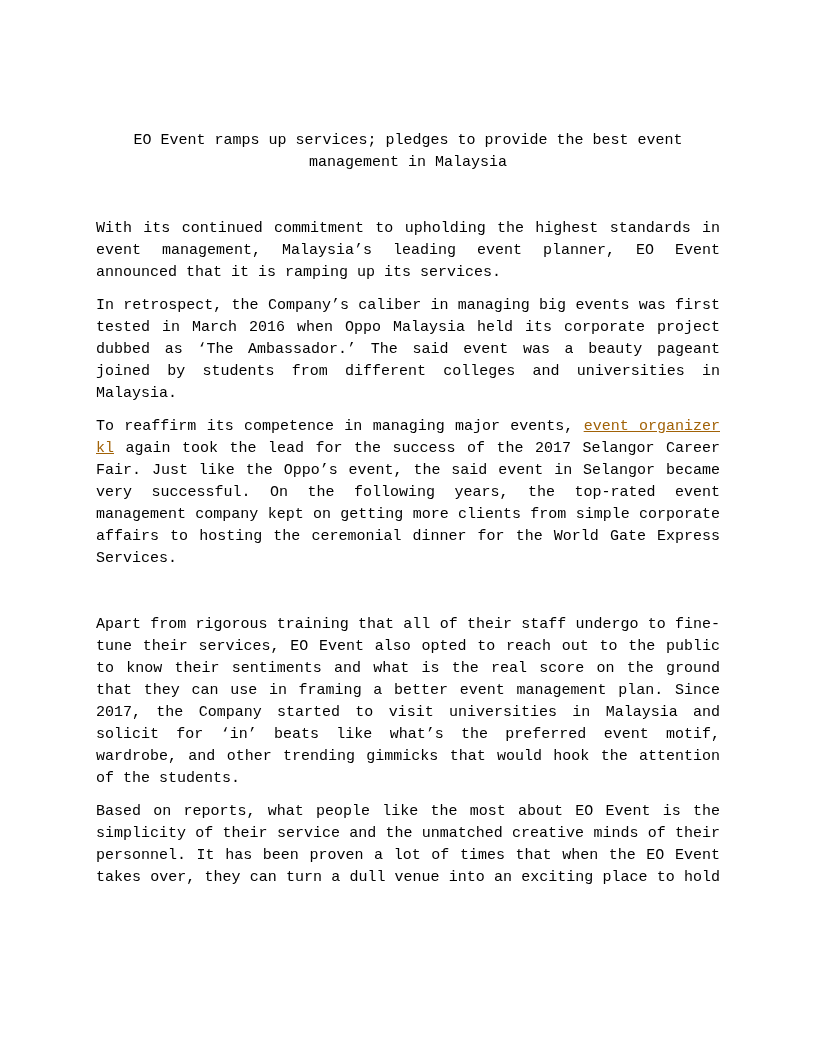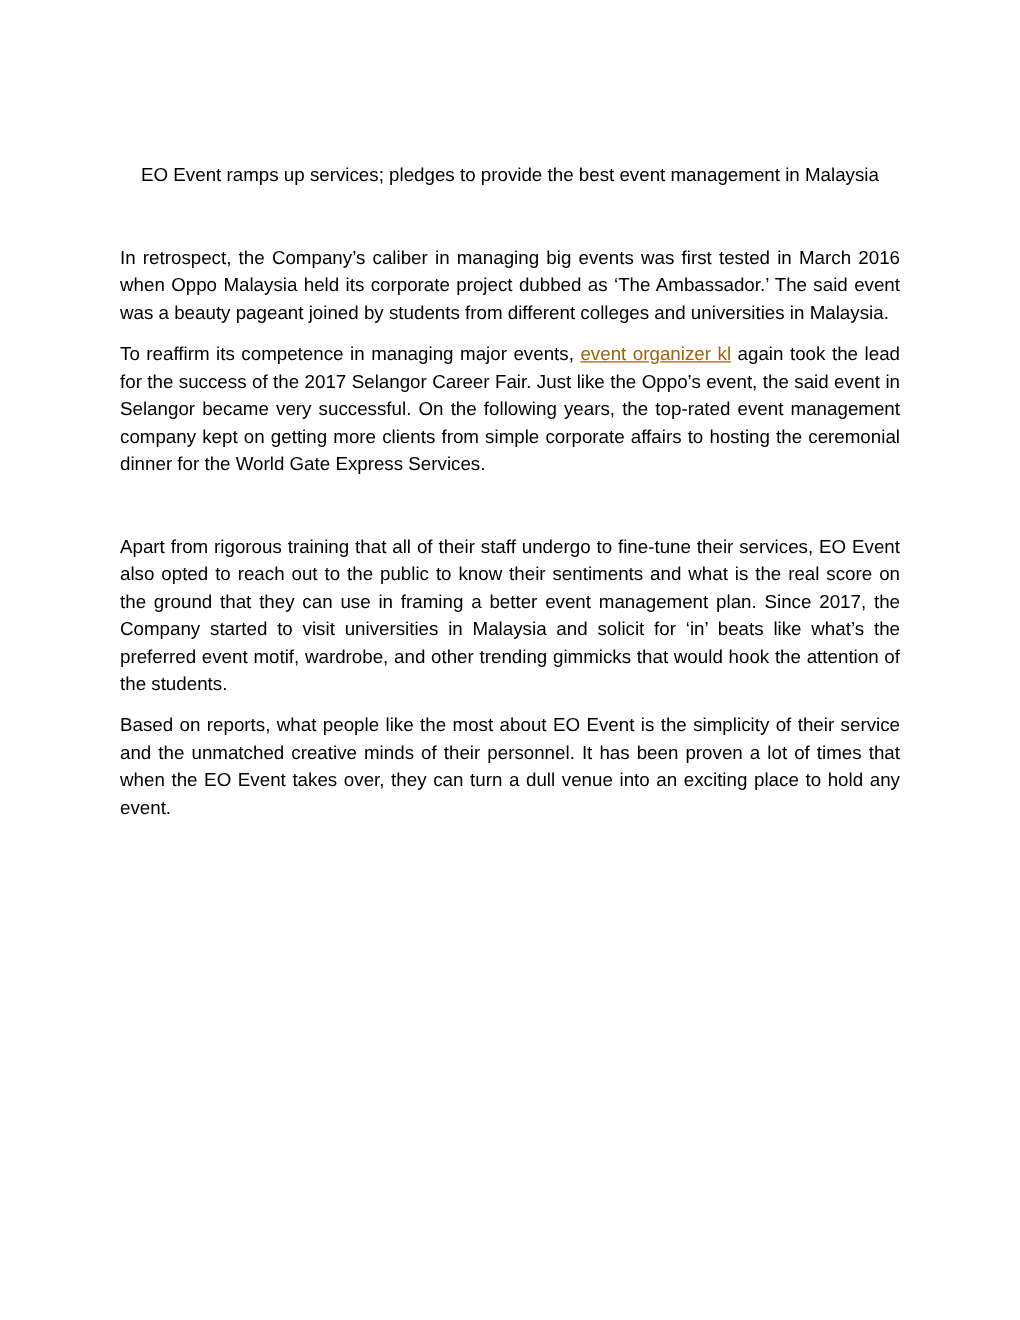--- a/index.html
+++ b/index.html
@@ -2,21 +2,21 @@
 <html><head>
 <meta charset="utf-8">
 <style>
   * { margin: 0; padding: 0; box-sizing: border-box; }
   html, body { background: #ffffff; }
   .page {
     width: 816px;
     height: 887px;
     background: #ffffff;
     padding: 96px;
-    font-family: Liberation Sans, sans-serif;
+    font-family: Liberation Mono, monospace;
     font-size: 15px;
     line-height: 22px;
     color: #000000;
     overflow: hidden;
   }
   .doc-title {
     font-weight: 400;
     font-size: 15px;
     line-height: 22px;
     text-align: center;
@@ -38,20 +38,21 @@
 </style>
 </head>
 <body>
 
 <div class="page">
 
   <div class="doc-title">EO Event ramps up services; pledges to provide the best event management in Malaysia</div>
 
   <div class="blank-line"></div>
 
+  <p class="para">With its continued commitment to upholding the highest standards in event management, Malaysia’s leading event planner, EO Event announced that it is ramping up its services.</p>
 
 
   <p class="para">In retrospect, the Company’s caliber in managing big events was first tested in March 2016 when Oppo Malaysia held its corporate project dubbed as ‘The Ambassador.’ The said event was a beauty pageant joined by students from different colleges and universities in Malaysia.</p>
 
   <p class="para"><span>To reaffirm its competence in managing major events, </span><a class="doc-link" href="#">event organizer kl</a><span> again took the lead for the success of the 2017 Selangor Career Fair. Just like the Oppo’s event, the said event in Selangor became very successful. On the following years, the top-rated event management company kept on getting more clients from simple corporate affairs to hosting the ceremonial dinner for the World Gate Express Services.</span></p>
 
 
   <div class="blank-line"></div>
 
   <p class="para">Apart from rigorous training that all of their staff undergo to fine-tune their services, EO Event also opted to reach out to the public to know their sentiments and what is the real score on the ground that they can use in framing a better event management plan. Since 2017, the Company started to visit universities in Malaysia and solicit for ‘in’ beats like what’s the preferred event motif, wardrobe, and other trending gimmicks that would hook the attention of the students.</p>

